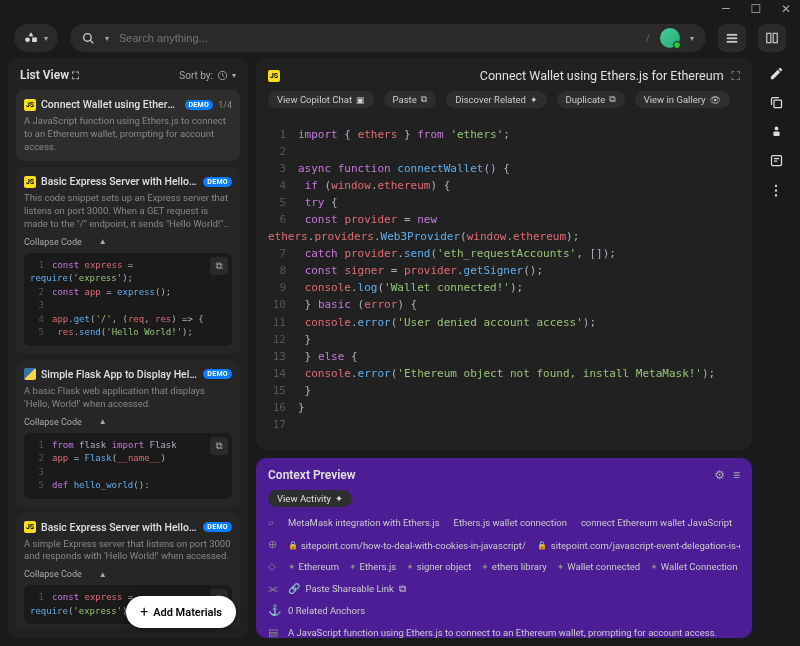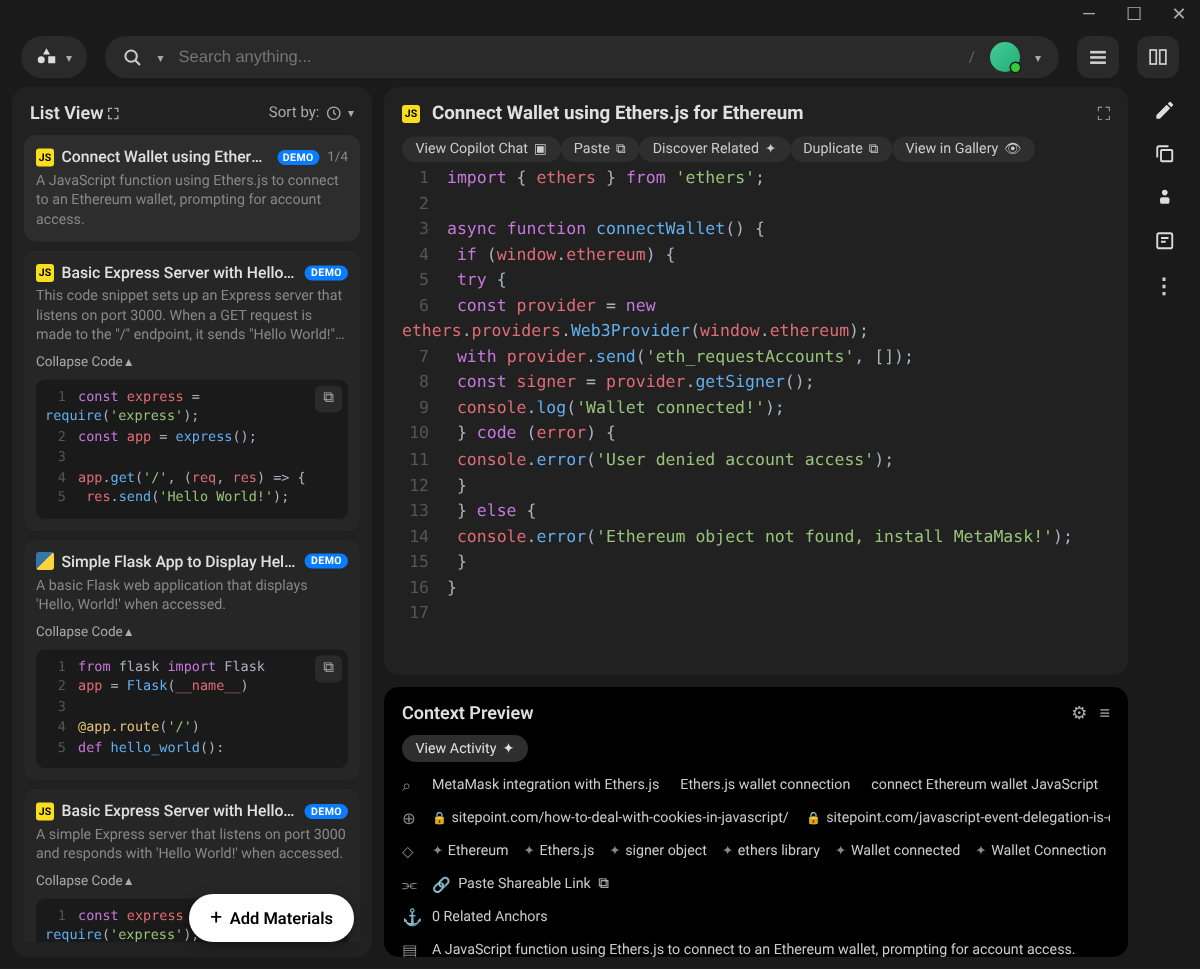--- a/index.html
+++ b/index.html
@@ -59,21 +59,21 @@
   margin-bottom: 6px;
 }
 .card.hi { background: #2d2d2d; }
 .card-head { display: flex; align-items: center; gap: 5px; }
 .js-badge { width: 12px; height: 12px; background: #f7df1e; border-radius: 2px; display: inline-flex; align-items:center; justify-content:center; font-size:7px; font-weight:700; color:#000; }
 .py-badge { width: 12px; height: 12px; border-radius: 2px; background: linear-gradient(135deg,#3776ab 50%,#ffd43b 50%); }
 .card-title { font-size: 10.5px; font-weight: 500; white-space: nowrap; overflow: hidden; text-overflow: ellipsis; flex: 1; }
 .demo-tag { background: #0a7cff; color: #fff; font-size: 7px; font-weight: 700; padding: 1px 4px; border-radius: 7px; letter-spacing: 0.3px; }
 .count { font-size: 9px; color: #888; }
 .card-desc { font-size: 9.5px; color: #888; margin-top: 4px; line-height: 1.35; overflow: hidden; display: -webkit-box; -webkit-line-clamp: 3; -webkit-box-orient: vertical; }
-.collapse { font-size: 9px; color: #aaa; margin-top: 6px; display: flex; align-items: center; gap: 0; }
+.collapse { font-size: 9px; color: #aaa; margin-top: 6px; display: flex; align-items: center; gap: 17px; }
 
 .code-mini {
   background: #1a1a1a; border-radius: 6px; margin-top: 6px;
   padding: 6px 6px; font-family: Consolas, Monaco, monospace;
   font-size: 9px; line-height: 1.5; position: relative;
   overflow: hidden;
 }
 .code-mini .copy { position: absolute; top: 4px; right: 4px; width: 18px; height: 18px; background: #2a2a2a; border-radius: 4px; display:flex; align-items:center; justify-content:center; color:#aaa; font-size:10px; }
 .ln { color: #555; display: inline-block; width: 14px; text-align: right; margin-right: 8px; }
 .kw { color: #c678dd; }
@@ -92,34 +92,34 @@
   box-shadow: 0 2px 8px rgba(0,0,0,0.4);
 }
 
 .center-col { flex: 1; display: flex; flex-direction: column; gap: 8px; min-width: 0; }
 .editor-panel {
   background: #212121; border-radius: 10px;
   padding: 10px 12px; flex: 1;
   display: flex; flex-direction: column; overflow: hidden;
 }
 .ed-head { display: flex; align-items: center; gap: 8px; margin-bottom: 8px; }
-.ed-title { font-size: 12.5px; font-weight: 700; flex: 1; }
+.ed-title { font-size: 12.5px; font-weight: 400; flex: 1; text-align: right; }
 .expand-ic { font-size: 12px; color: #aaa; }
-.ed-chips { display: flex; gap: 0; flex-wrap: wrap; margin-bottom: 2px; }
+.ed-chips { display: flex; gap: 10px; flex-wrap: wrap; margin-bottom: 18px; }
 .chip { background: #2e2e2e; border-radius: 11px; padding: 3px 9px; font-size: 9.5px; color: #ccc; display: flex; align-items: center; gap: 4px; }
 
 .code-main {
   font-family: Consolas, Monaco, monospace;
   font-size: 11px; line-height: 1.55;
   overflow: hidden;
 }
 .code-main .ln { width: 18px; margin-right: 12px; }
 
 .context-panel {
-  background: #000000; border-radius: 10px; padding: 10px 12px;
+  background: #4c1d95; border-radius: 10px; padding: 10px 12px;
   height: 180px; overflow: hidden;
 }
 .cp-head { display: flex; align-items: center; margin-bottom: 8px; }
 .cp-title { font-size: 12px; font-weight: 600; flex: 1; }
 .cp-ic { color: #aaa; margin-left: 8px; font-size: 12px; }
 .va-chip { background: #2e2e2e; border-radius: 11px; padding: 3px 9px; font-size: 9.5px; display: inline-flex; align-items: center; gap: 4px; }
 .ctx-row { display: flex; align-items: center; gap: 8px; margin-top: 9px; font-size: 9.5px; color: #ccc; white-space: nowrap; overflow: hidden; }
 .ctx-ic { color: #888; width: 12px; font-size: 11px; flex-shrink: 0; }
 .tag-item { display: inline-flex; align-items: center; gap: 3px; margin-right: 10px; }
 .plus { color: #888; font-size: 9px; }
@@ -228,21 +228,20 @@
           <div class="card-desc">A basic Flask web application that displays 'Hello, World!' when accessed.</div>
           <div class="collapse">
             <span>Collapse Code</span> 
             <span style="font-size:8px">▲</span>
           </div>
           <div class="code-mini">
             <div class="copy">⧉</div>
             <div><span class="ln">1</span><span class="kw">from</span><span class="op"> flask </span><span class="kw">import</span><span class="op"> Flask</span></div>
             <div><span class="ln">2</span><span class="var">app</span><span class="op"> = </span><span class="fn">Flask</span><span class="op">(</span><span class="var">__name__</span><span class="op">)</span></div>
             <div><span class="ln">3</span></div>
-            <div><span class="ln">4</span><span class="cm">@app.route</span><span class="op">(</span><span class="st">'/'</span><span class="op">)</span></div>
             <div><span class="ln">5</span><span class="kw">def</span><span class="op"> </span><span class="fn">hello_world</span><span class="op">():</span></div>
           </div>
         </div>
         <div class="card">
           <div class="card-head">
             <span class="js-badge">JS</span>
             <span class="card-title">Basic Express Server with Hello World Resp...</span>
             <span class="demo-tag">DEMO</span>
           </div>
           <div class="card-desc">A simple Express server that listens on port 3000 and responds with 'Hello World!' when accessed.</div>
@@ -291,24 +290,24 @@
             <span style="font-size:9px">👁</span>
           </span>
         </div>
       <div class="code-main" id="code-main">
           <div><span class="ln">1</span><span class="kw">import</span><span class="op"> { </span><span class="var">ethers</span><span class="op"> } </span><span class="kw">from</span><span class="op"> </span><span class="st">'ethers'</span><span class="op">;</span></div>
           <div><span class="ln">2</span></div>
           <div><span class="ln">3</span><span class="kw">async</span><span class="op"> </span><span class="kw">function</span><span class="op"> </span><span class="fn">connectWallet</span><span class="op">() {</span></div>
           <div><span class="ln">4</span><span class="op">  </span><span class="kw">if</span><span class="op"> (</span><span class="var">window</span><span class="op">.</span><span class="var">ethereum</span><span class="op">) {</span></div>
           <div><span class="ln">5</span><span class="op">    </span><span class="kw">try</span><span class="op"> {</span></div>
           <div><span class="ln">6</span><span class="op">      </span><span class="kw">const</span><span class="op"> </span><span class="var">provider</span><span class="op"> = </span><span class="kw">new</span><span class="op"> </span><span class="var">ethers</span><span class="op">.</span><span class="var">providers</span><span class="op">.</span><span class="fn">Web3Provider</span><span class="op">(</span><span class="var">window</span><span class="op">.</span><span class="var">ethereum</span><span class="op">);</span></div>
-          <div><span class="ln">7</span><span class="op">      </span><span class="kw">with</span><span class="op"> </span><span class="var">provider</span><span class="op">.</span><span class="fn">send</span><span class="op">(</span><span class="st">'eth_requestAccounts'</span><span class="op">, []);</span></div>
+          <div><span class="ln">7</span><span class="op">      </span><span class="kw">catch</span><span class="op"> </span><span class="var">provider</span><span class="op">.</span><span class="fn">send</span><span class="op">(</span><span class="st">'eth_requestAccounts'</span><span class="op">, []);</span></div>
           <div><span class="ln">8</span><span class="op">      </span><span class="kw">const</span><span class="op"> </span><span class="var">signer</span><span class="op"> = </span><span class="var">provider</span><span class="op">.</span><span class="fn">getSigner</span><span class="op">();</span></div>
           <div><span class="ln">9</span><span class="op">      </span><span class="var">console</span><span class="op">.</span><span class="fn">log</span><span class="op">(</span><span class="st">'Wallet connected!'</span><span class="op">);</span></div>
-          <div><span class="ln">10</span><span class="op">    } </span><span class="kw">code</span><span class="op"> (</span><span class="var">error</span><span class="op">) {</span></div>
+          <div><span class="ln">10</span><span class="op">    } </span><span class="kw">basic</span><span class="op"> (</span><span class="var">error</span><span class="op">) {</span></div>
           <div><span class="ln">11</span><span class="op">      </span><span class="var">console</span><span class="op">.</span><span class="fn">error</span><span class="op">(</span><span class="st">'User denied account access'</span><span class="op">);</span></div>
           <div><span class="ln">12</span><span class="op">    }</span></div>
           <div><span class="ln">13</span><span class="op">  } </span><span class="kw">else</span><span class="op"> {</span></div>
           <div><span class="ln">14</span><span class="op">    </span><span class="var">console</span><span class="op">.</span><span class="fn">error</span><span class="op">(</span><span class="st">'Ethereum object not found, install MetaMask!'</span><span class="op">);</span></div>
           <div><span class="ln">15</span><span class="op">  }</span></div>
           <div><span class="ln">16</span><span class="op">}</span></div>
           <div><span class="ln">17</span></div>
         </div>
     </div>
 

